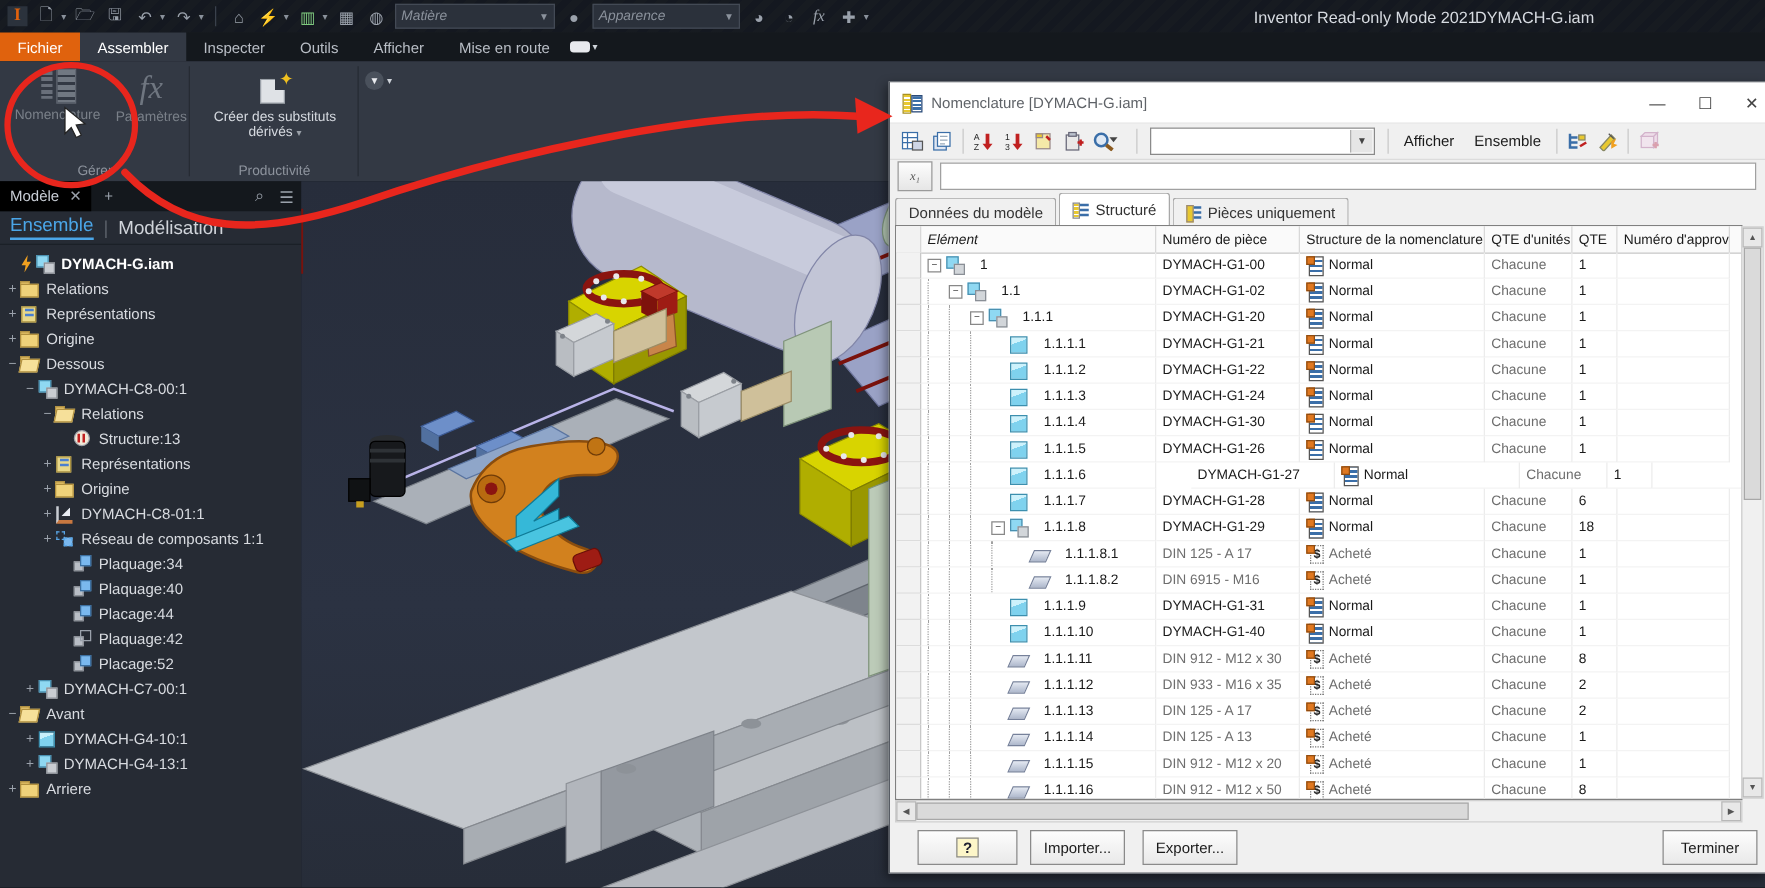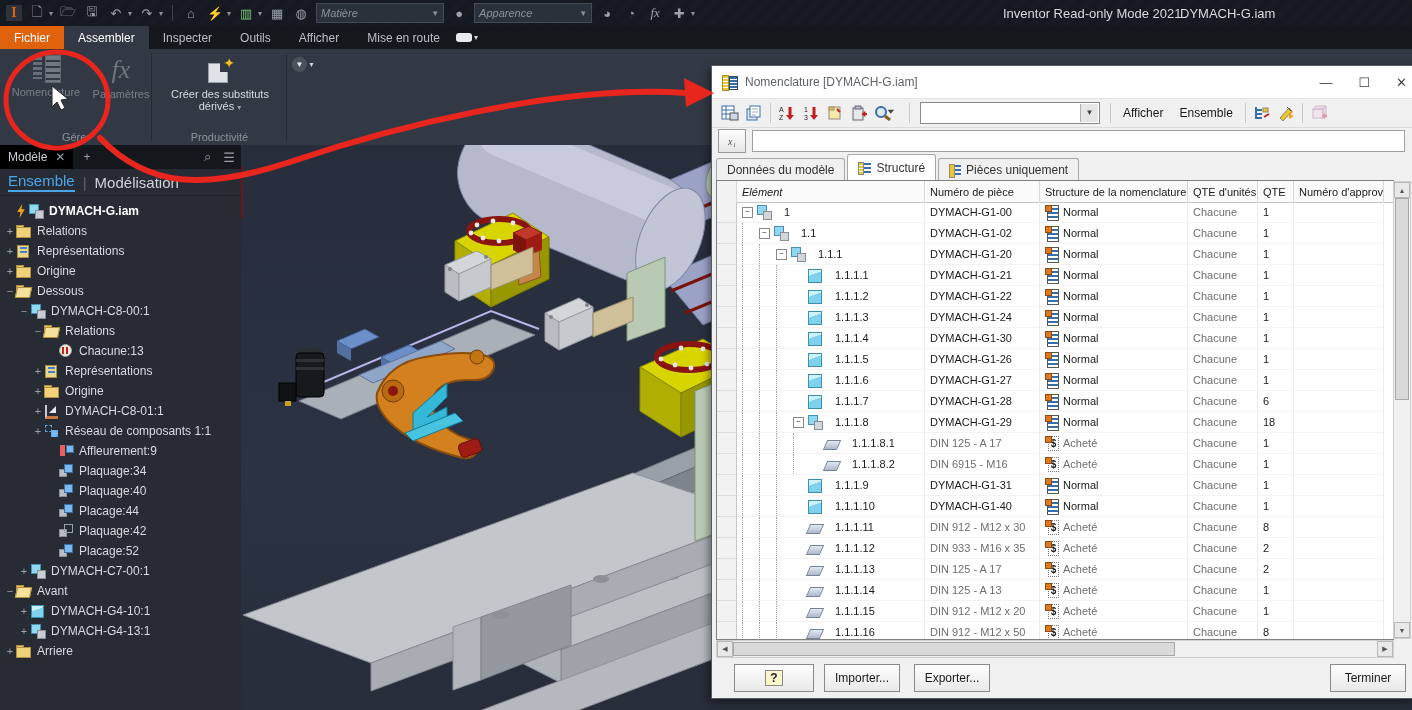--- a/index.html
+++ b/index.html
@@ -340,21 +340,21 @@
       <div class="trow">
         <span class="tindent" style="width: 32px;"></span>
         <span class="texp">−</span>
         <span class="ticon ti-folder-open"></span>
         <span class="tlabel">Relations</span>
       </div>
       <div class="trow">
         <span class="tindent" style="width: 46px;"></span>
         <span class="texp"></span>
         <span class="ticon ti-constraint"></span>
-        <span class="tlabel">Chacune:13</span>
+        <span class="tlabel">Structure:13</span>
       </div>
       <div class="trow">
         <span class="tindent" style="width: 32px;"></span>
         <span class="texp">+</span>
         <span class="ticon ti-repr"></span>
         <span class="tlabel">Représentations</span>
       </div>
       <div class="trow">
         <span class="tindent" style="width: 32px;"></span>
         <span class="texp">+</span>
@@ -365,26 +365,20 @@
         <span class="tindent" style="width: 32px;"></span>
         <span class="texp">+</span>
         <span class="ticon ti-derived"></span>
         <span class="tlabel">DYMACH-C8-01:1</span>
       </div>
       <div class="trow">
         <span class="tindent" style="width: 32px;"></span>
         <span class="texp">+</span>
         <span class="ticon ti-pattern"></span>
         <span class="tlabel">Réseau de composants 1:1</span>
-      </div>
-      <div class="trow">
-        <span class="tindent" style="width: 46px;"></span>
-        <span class="texp"></span>
-        <span class="ticon ti-flush"></span>
-        <span class="tlabel">Affleurement:9</span>
       </div>
       <div class="trow">
         <span class="tindent" style="width: 46px;"></span>
         <span class="texp"></span>
         <span class="ticon ti-mate"></span>
         <span class="tlabel">Plaquage:34</span>
       </div>
       <div class="trow">
         <span class="tindent" style="width: 46px;"></span>
         <span class="texp"></span>
@@ -839,21 +833,21 @@
         <div class="brow">
           <span class="bcell c-hdr" style="width: 20px;"></span>
           <span class="bcell c-el" style="width: 188px;">
             <span class="guide"></span>
             <span class="guide"></span>
             <span class="guide"></span>
             <span class="bexp none"></span>
             <span class="bicon bi-part"></span>
             <span class="bel">1.1.1.6</span>
           </span>
-          <span class="bcell c-num" style="width: 115px;">DYMACH-G1-27</span>
+          <span class="bcell c-num" style="width: 115px; margin-left: 28px;">DYMACH-G1-27</span>
           <span class="bcell c-st" style="width: 148px;">
             <span class="sticon st-normal"></span>
             <span>Normal</span>
           </span>
           <span class="bcell c-unit graytxt" style="width: 70px;">Chacune</span>
           <span class="bcell c-qte" style="width: 36px;">1</span>
           <span class="bcell c-appr" style="width: 90px;"></span>
         </div>
         <div class="brow">
           <span class="bcell c-hdr" style="width: 20px;"></span>

